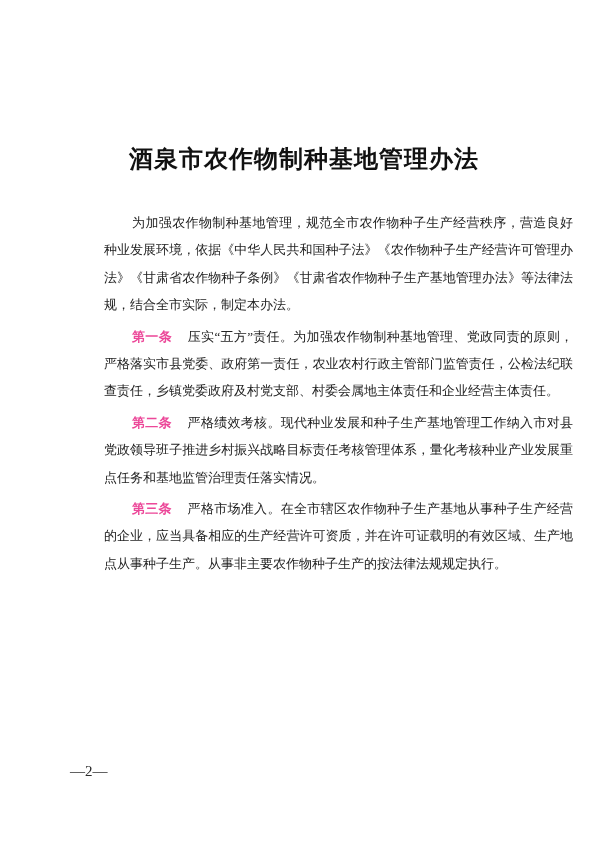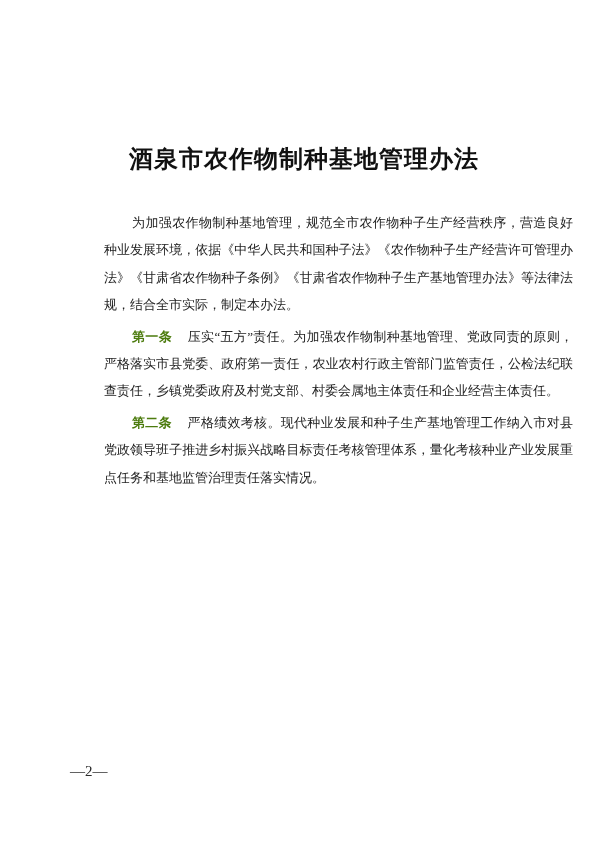--- a/index.html
+++ b/index.html
@@ -38,21 +38,21 @@
     color: #222222;
     margin-left: 34px;
   }
   .doc-body p {
     text-indent: 2em;
     margin: 0;
   }
   .art-label {
     font-family: "Liberation Sans", "DejaVu Sans", sans-serif;
     font-weight: 700;
-    color: #4d7c0f;
+    color: #ec4899;
     margin-right: 0.9em;
   }
   .page-number {
     position: absolute;
     left: 64px;
     top: 756px;
     font-size: 15px;
     line-height: 18px;
     letter-spacing: 0px;
     color: #2a2a2a;
@@ -68,18 +68,19 @@
 
   <div class="doc-body">
 
     <p><span>为加强农作物制种基地管理，规范全市农作物种子生产经营秩序，营造良好种业发展环境，依据《中华人民共和国种子法》《农作物种子生产经营许可管理办法》《甘肃省农作物种子条例》《甘肃省农作物种子生产基地管理办法》等法律法规，结合全市实际，制定本办法。</span></p>
 
 
     <p><span class="art-label">第一条</span><span>压实“五方”责任。为加强农作物制种基地管理、党政同责的原则，严格落实市县党委、政府第一责任，农业农村行政主管部门监管责任，公检法纪联查责任，乡镇党委政府及村党支部、村委会属地主体责任和企业经营主体责任。</span></p>
 
     <p><span class="art-label">第二条</span><span>严格绩效考核。现代种业发展和种子生产基地管理工作纳入市对县党政领导班子推进乡村振兴战略目标责任考核管理体系，量化考核种业产业发展重点任务和基地监管治理责任落实情况。</span></p>
 
+    <p><span class="art-label">第三条</span><span>严格市场准入。在全市辖区农作物种子生产基地从事种子生产经营的企业，应当具备相应的生产经营许可资质，并在许可证载明的有效区域、生产地点从事种子生产。从事非主要农作物种子生产的按法律法规规定执行。</span></p>
 
   </div>
 
   <div class="page-number">—2—</div>
 
 </div>
 
 </body></html>

